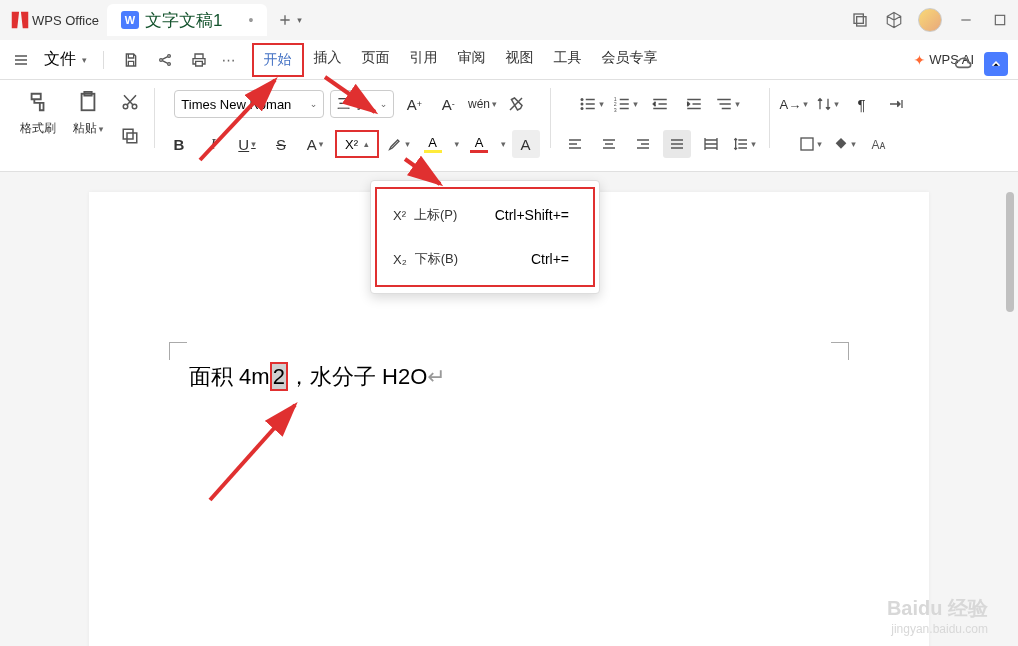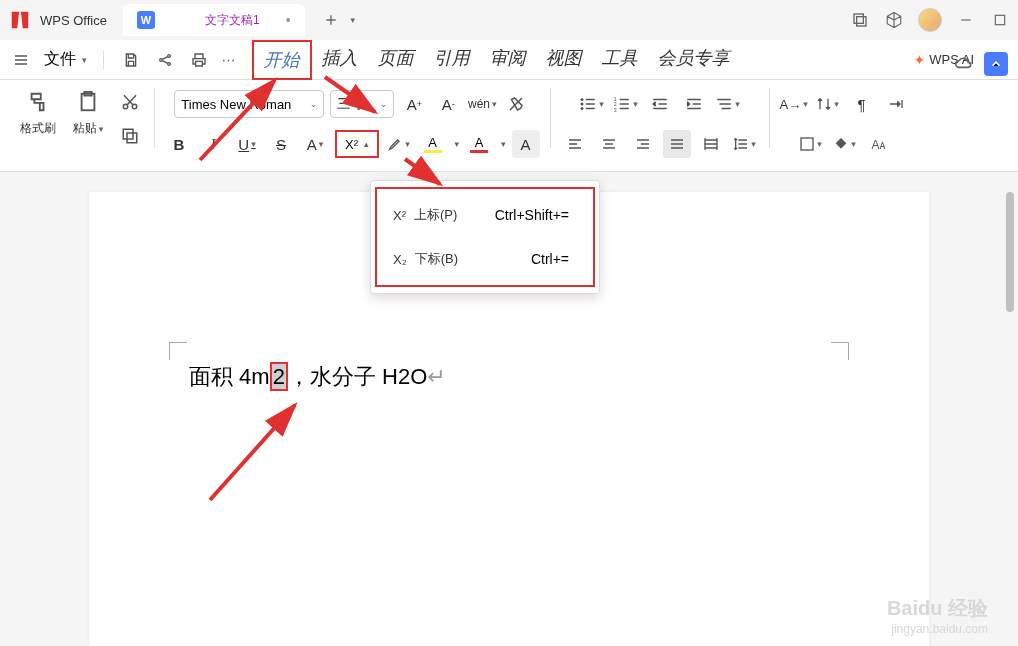--- a/index.html
+++ b/index.html
@@ -1,33 +1,33 @@
 <!DOCTYPE html>
 <html><head>
 <meta charset="utf-8">
 <style>
 * { margin: 0; padding: 0; box-sizing: border-box; font-family: "Microsoft YaHei", Arial, sans-serif; }
 body { background: #fff; width: 1018px; height: 646px; overflow: hidden; position: relative; }
-.titlebar { height: 40px; background: #f5f5f5; display: flex; align-items: center; padding: 12px 8px; gap: 8px; }
+.titlebar { height: 40px; background: #f5f5f5; display: flex; align-items: center; padding: 12px 8px; gap: 0; }
 .app-logo { width: 24px; height: 24px; display: flex; align-items: center; justify-content: center; }
 .app-name { font-size: 13px; color: #333; font-weight: 500; }
 .tab { background: #fff; border-radius: 6px 6px 0 0; padding: 6px 14px; display: flex; align-items: center; gap: 6px; margin-left: 8px; height: 32px; }
 .doc-icon { width: 18px; height: 18px; background: #4a7cff; border-radius: 3px; color: #fff; font-size: 11px; display: flex; align-items: center; justify-content: center; font-weight: bold; }
-.tab-title { font-size: 12px; color: #a21caf; margin-left: 44px; }
+.tab-title { font-size: 17px; color: #14532d; }
 .tab-close { margin-left: 20px; color: #999; font-size: 14px; }
 .titlebar-right { margin-left: auto; display: flex; align-items: center; gap: 14px; }
 .title-icon { width: 20px; height: 20px; display: flex; align-items: center; justify-content: center; color: #666; }
 .avatar { width: 24px; height: 24px; border-radius: 50%; background: linear-gradient(135deg, #f9d976, #e8a87c); border: 1px solid #ccc; }
 .menubar { height: 40px; display: flex; align-items: center; padding: 0 10px; gap: 6px; border-bottom: 1px solid #e0e0e0; background: #fff; }
 .menu-left { display: flex; align-items: center; gap: 12px; padding-right: 10px; }
 .file-menu { display: flex; align-items: center; gap: 4px; }
 .quick-icon { width: 22px; height: 22px; display: flex; align-items: center; justify-content: center; color: #555; }
 .dots { color: #666; font-size: 14px; }
 .menu-tabs { display: flex; gap: 0; }
-.menu-tab { font-size: 18px; color: #333; padding: 6px 10px; cursor: pointer; font-style: italic; }
+.menu-tab { font-size: 14px; color: #333; padding: 6px 10px; cursor: pointer; }
 .menu-tab.active { color: #4472c4; border: 2px solid #e03030; }
 .menu-right { margin-left: auto; display: flex; align-items: center; gap: 12px; }
 .wps-ai { display: flex; align-items: center; gap: 4px; font-size: 13px; color: #333; }
 .ai-icon { color: #ff6b35; font-size: 14px; }
 .ribbon { height: 92px; background: #fff; border-bottom: 1px solid #e0e0e0; display: flex; padding: 8px 16px; gap: 6px; position: relative; }
 .r-col { display: flex; flex-direction: column; gap: 4px; align-items: center; }
 .r-row { display: flex; gap: 6px; align-items: center; height: 32px; }
 .r-icon { width: 28px; height: 28px; display: flex; align-items: center; justify-content: center; color: #555; font-size: 16px; }
 .r-label { font-size: 12px; color: #333; }
 .font-sel { border: 1px solid #ccc; border-radius: 4px; padding: 2px 6px; font-size: 13px; width: 150px; height: 28px; display: flex; align-items: center; justify-content: space-between; }

